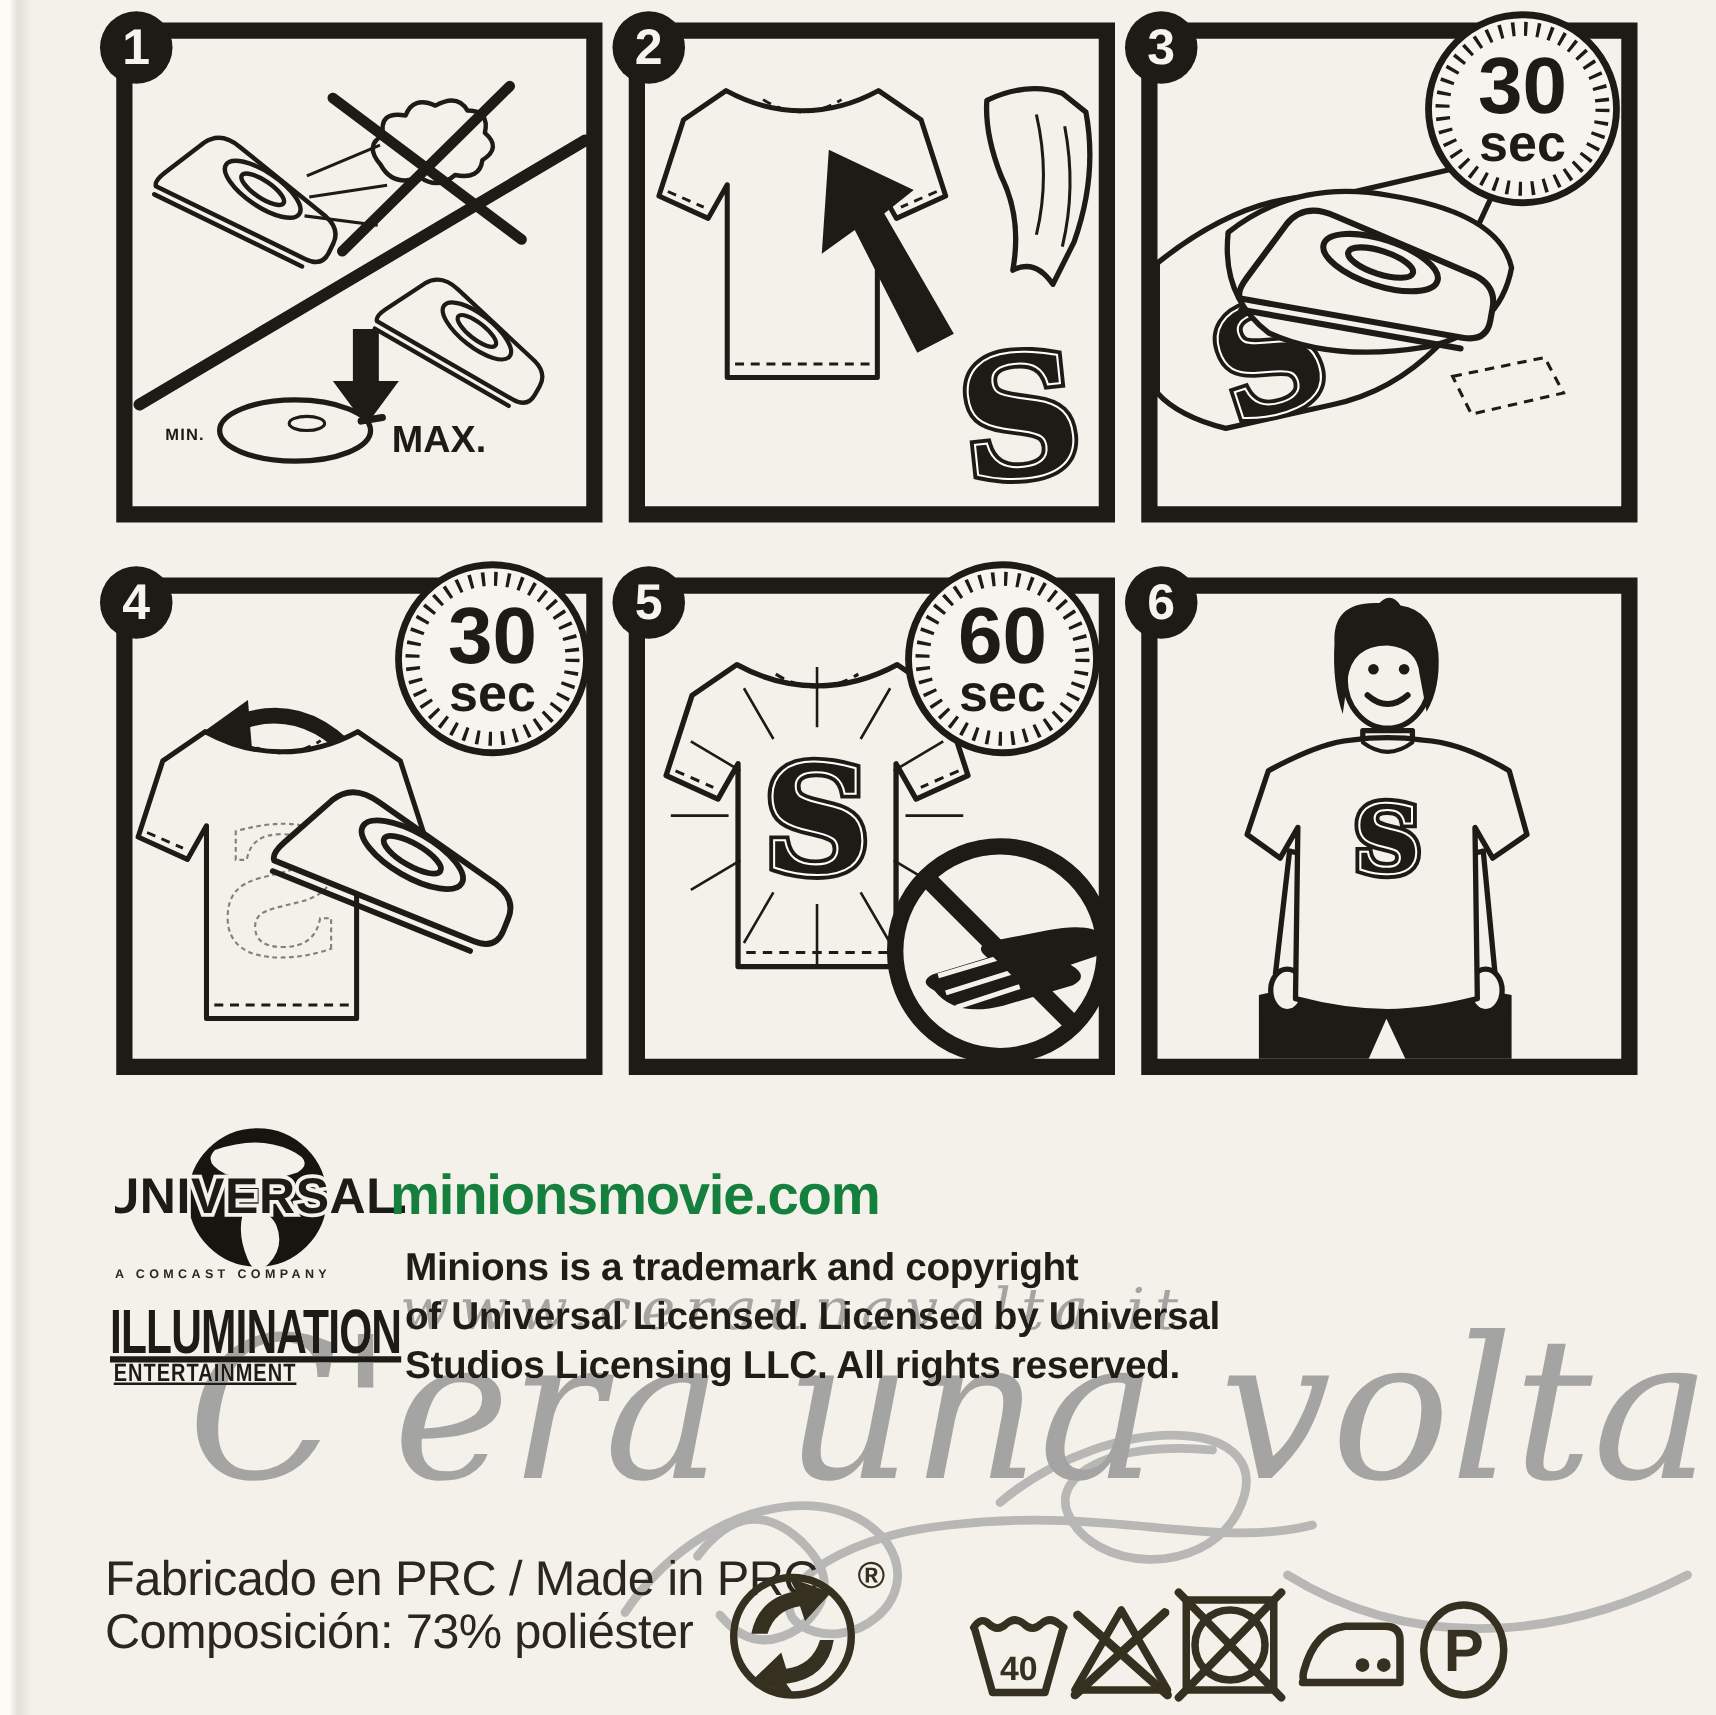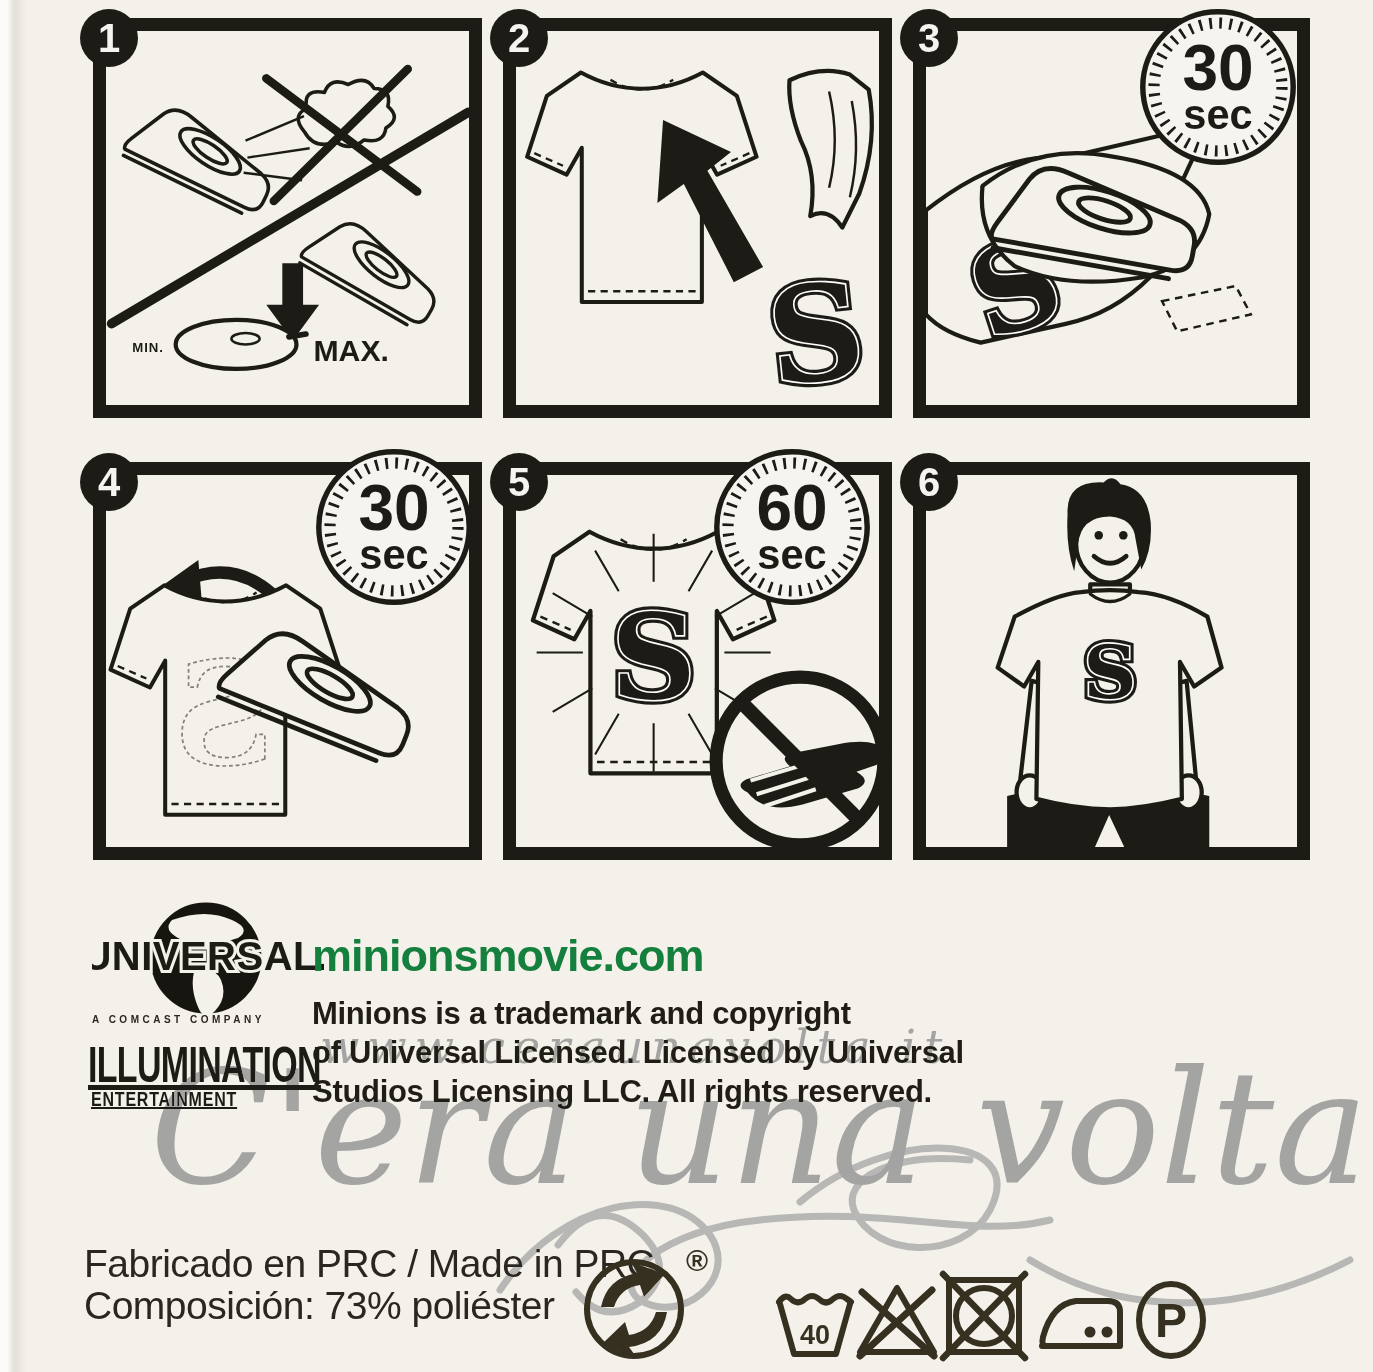--- a/index.html
+++ b/index.html
@@ -33,21 +33,21 @@
   .uni{position:absolute;left:92px;top:898px;width:232px;}
   .uni-tag{position:absolute;left:92px;top:1014px;width:232px;text-align:left;
            font-size:10px;font-weight:bold;letter-spacing:3.5px;color:var(--foot);}
   .uni-text{font-family:"Liberation Sans",sans-serif;font-weight:bold;font-size:40px;letter-spacing:.5px;
             fill:var(--ink);stroke:#f3f1ea;stroke-width:6px;paint-order:stroke;text-anchor:middle;}
   .illum{position:absolute;left:88px;top:1040px;color:var(--ink);text-decoration:underline;}
   .illum .l1{font-weight:bold;font-size:50px;transform:scaleX(.68);transform-origin:left;letter-spacing:-1px;line-height:1;}
   .illum .l2{font-weight:bold;font-size:20px;transform:scaleX(.8);transform-origin:left;letter-spacing:1px;margin-top:-2px;margin-left:3px;}
   .movierow{position:absolute;left:312px;top:930px;display:flex;gap:58px;
             font-weight:bold;font-size:45px;letter-spacing:-1px;color:#15803d;}
-  .tmblock{position:absolute;left:312px;top:994px;font-weight:bold;font-size:31px;line-height:39px;color:#201d17;letter-spacing:-0.3px;}
+  .tmblock{position:absolute;left:324px;top:994px;font-weight:bold;font-size:31px;line-height:39px;color:#201d17;letter-spacing:-0.3px;}
   .siteblock{position:absolute;left:84px;top:1154px;font-size:40px;line-height:45px;color:var(--foot);letter-spacing:-0.5px;}
   .madeblock{position:absolute;left:84px;top:1243px;font-size:39px;line-height:42px;color:var(--foot);letter-spacing:-0.5px;}
   .careicon{position:absolute;}
   .careicon .cl{stroke:#35301f;stroke-width:6;fill:none;stroke-linecap:round;stroke-linejoin:round;}
   .careicon .cf{fill:#35301f;}
   .caretext{font-family:"Liberation Sans",sans-serif;font-weight:bold;fill:#35301f;text-anchor:middle;}
   .regmark{position:absolute;left:686px;top:1244px;font-size:30px;color:#35301f;font-weight:bold;}
   
   .wm-small{position:absolute;left:292px;top:1020px;font-family:"DejaVu Serif",serif;font-style:italic;
             font-size:46px;letter-spacing:8px;color:var(--wm);mix-blend-mode:darken;opacity:.85;z-index:40;margin-left:28px;}
@@ -198,21 +198,21 @@
           <use href="#shirt-g"></use>
         </g>
       <g class="thin" style="stroke-width:2.2">
         <path d="M223,190 L272,190 M213,152 L255,127 M185,125 L210,82 M148,115 L148,64 M111,125 L86,82 M83,152 L41,127 M73,190 L24,190 M83,228 L41,253 M111,255 L86,298 M148,265 L148,316 M185,255 L210,298 M213,228 L255,253"></path>
       </g>
       <g>
         <text class="s-outer" x="148" y="238" font-size="125">S</text>
         <text class="s-inner" x="148" y="238" font-size="125">S</text>
       </g>
     </svg>
-    <div class="timer" style="left:196px;top:-28px;">
+    <div class="timer" style="left:206px;top:-28px;">
       <svg viewBox="0 0 100 100">
         <circle cx="50" cy="50" r="47" fill="#f6f4ee" stroke="#1d1b15" stroke-width="3.4"></circle>
         <circle cx="50" cy="50" r="40" fill="none" stroke="#1d1b15" stroke-width="7" stroke-dasharray="1.7 4.6"></circle>
         <circle cx="50" cy="50" r="33" fill="#f6f4ee"></circle>
         <text class="tval" x="50" y="52">60</text>
         <text class="tunit" x="50" y="76">sec</text>
       </svg>
     </div>
     <div style="position:absolute;left:188px;top:190px;width:192px;height:192px;z-index:8;">
       <svg viewBox="0 0 190 190">

